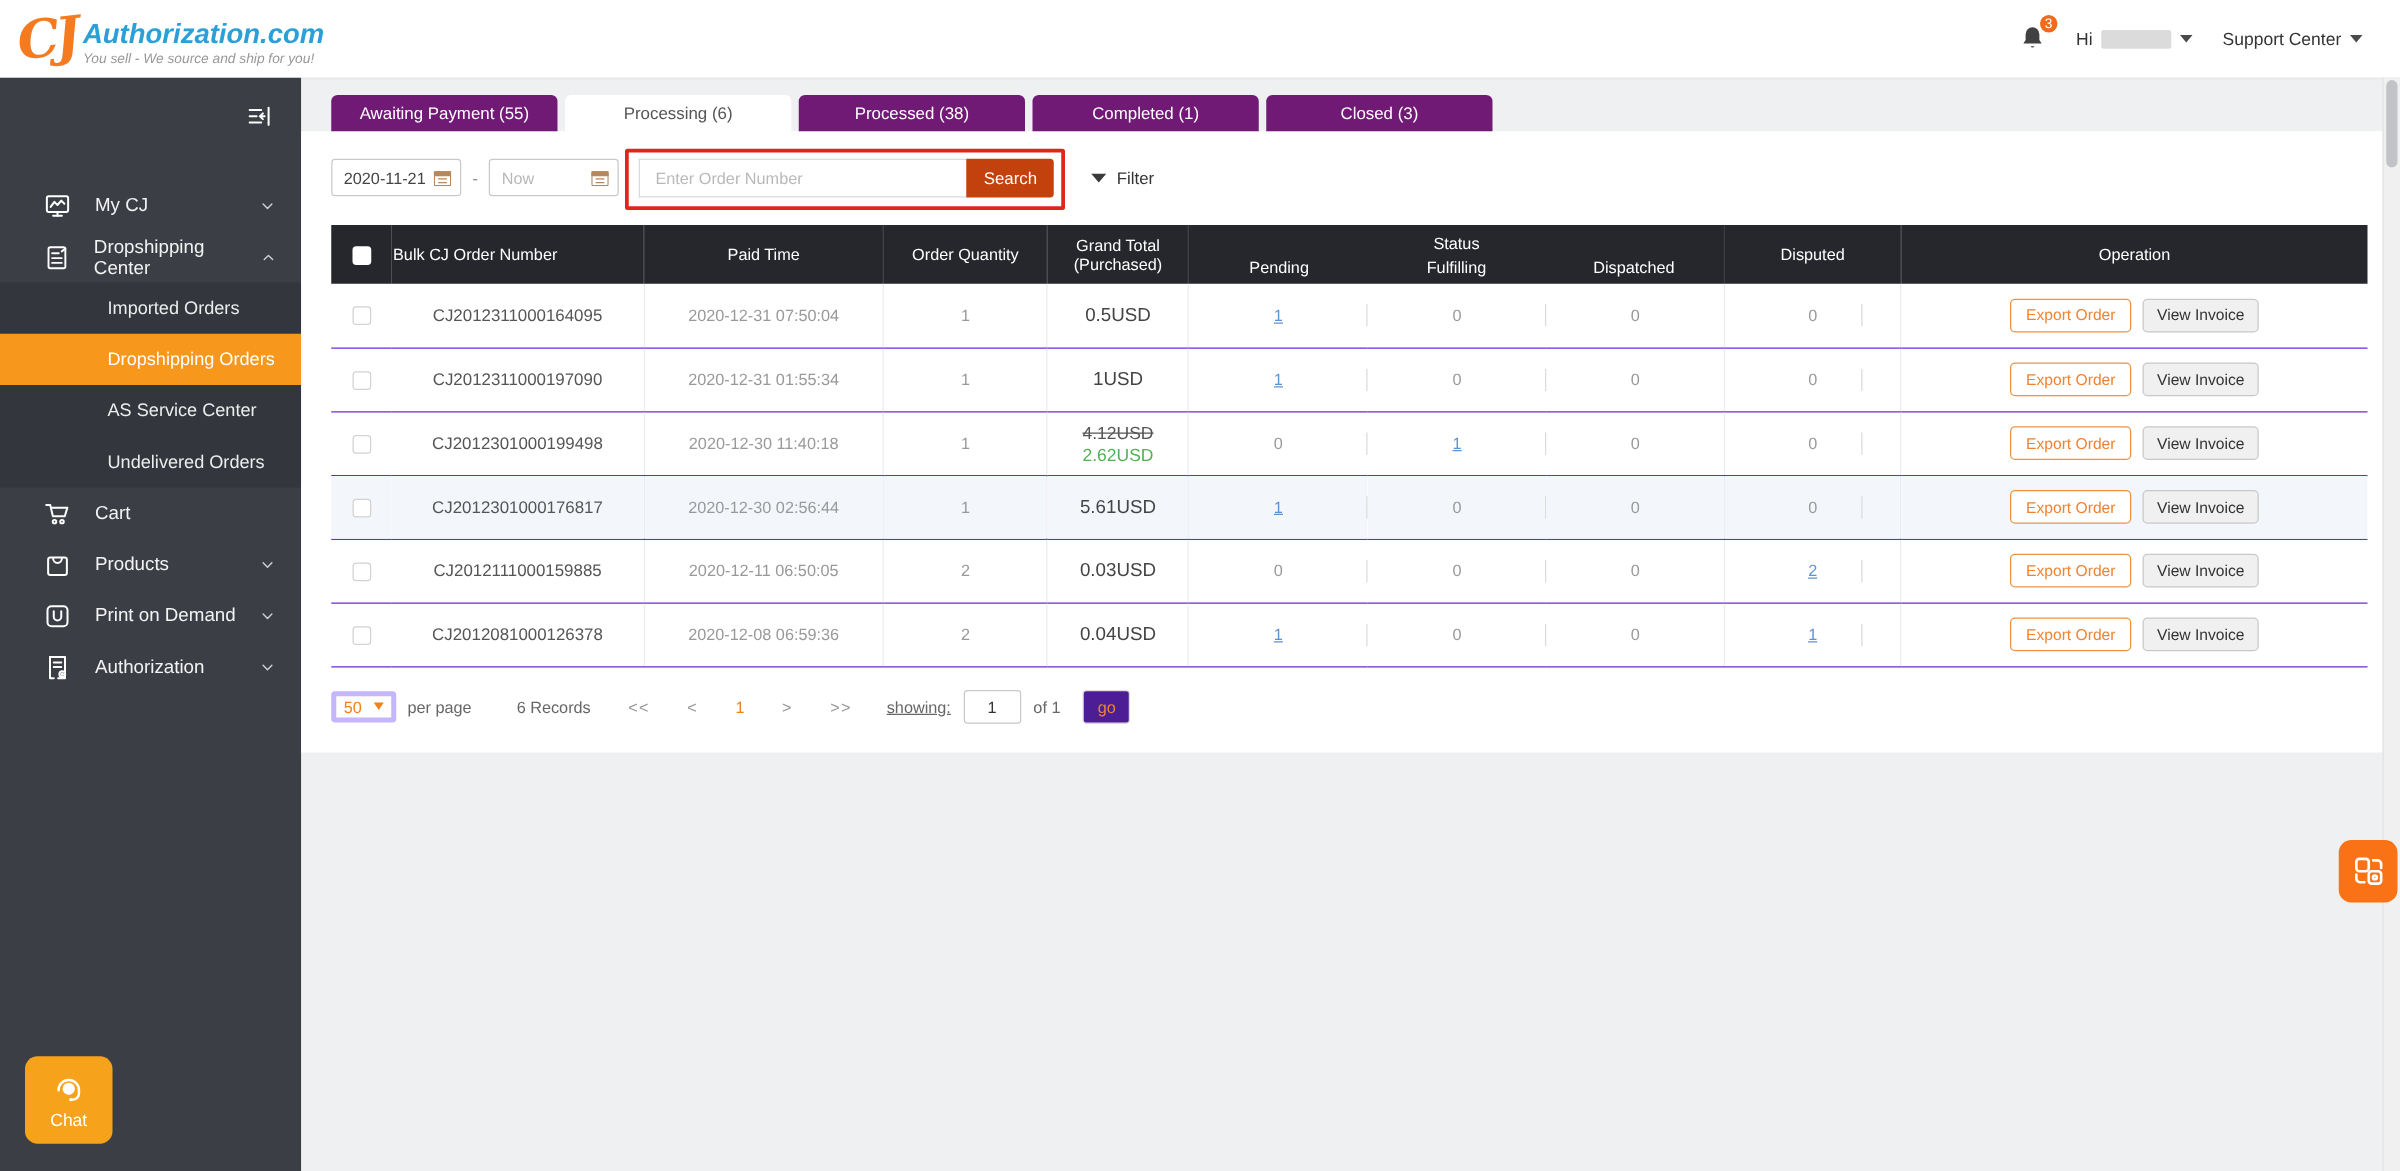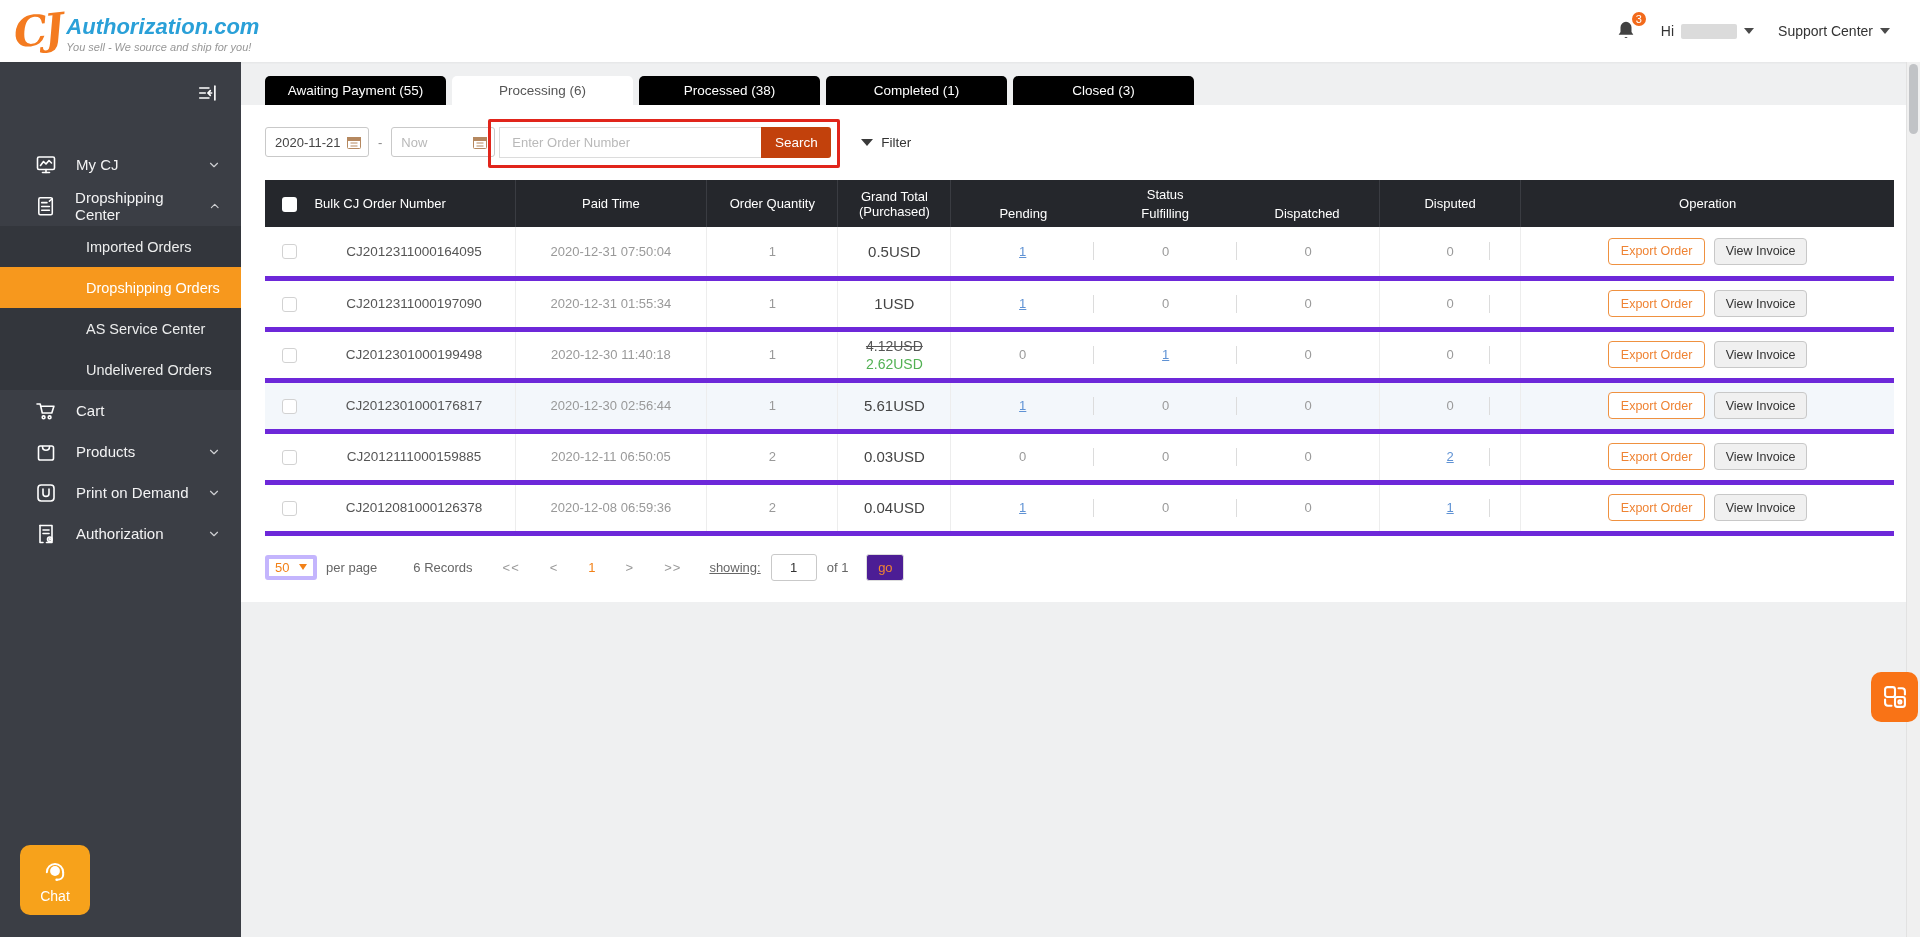--- a/index.html
+++ b/index.html
@@ -49,36 +49,36 @@
   .chat-btn {
     position:absolute; left:20px; bottom:22px; width:70px; height:70px;
     background:#f7a21b; border-radius:10px; display:flex; flex-direction:column;
     align-items:center; justify-content:center; color:#fff; font-size:14px; gap:3px; cursor:pointer;
   }
   .main { flex:1; background:#eff0f1; position:relative; }
   
   .tabs-strip { padding:14px 0 0 24px; }
   .tabs { display:flex; gap:6px; height:29px; }
   .tab {
-    width:181px; background:#000000; color:#fff; font-size:13.5px;
+    width:181px; background:#701a75; color:#fff; font-size:13.5px;
     display:flex; align-items:center; justify-content:center;
     border-radius:5px 5px 0 0; cursor:pointer;
   }
   .tab.active { background:#fff; color:#555; }
   
   .card { background:#fff; padding:21px 26px 20px 24px; min-height:497px; }
   .filter-row { display:flex; align-items:center; height:32px; margin-bottom:22px; }
   .date-input {
     width:104px; height:30px; border:1px solid #c9c9c9; border-radius:3px;
     display:flex; align-items:center; justify-content:space-between;
     padding:0 7px 0 9px; font-size:13px; color:#444; background:#fff; cursor:pointer;
   }
   .date-input .ph { color:#b8b8b8; }
   .dash { margin:0 9px; color:#888; font-size:13px; }
-  .search-wrap { position:relative; margin-left:4px; display:flex; }
+  .search-wrap { position:relative; margin-left:16px; display:flex; }
   .red-frame {
     position:absolute; top:-8px; left:-11px; right:-9px; bottom:-10px;
     border:3px solid #e1251b; border-radius:2px; pointer-events:none;
   }
   .order-input {
     width:262px; height:31px; border:1px solid #dcdcdc; border-right:none;
     padding:0 12px; font-size:13px; color:#333; outline:none; font-family:"Liberation Sans",sans-serif;
   }
   .order-input::placeholder { color:#b9b9b9; }
   .search-btn {
@@ -94,21 +94,21 @@
     height:47px; border-right:1px solid #3a3c42; vertical-align:middle;
   }
   thead th:last-child { border-right:none; }
   th.th-check { border-right:none; }
   th.th-order { text-align:left; }
   .status-title { text-align:center; margin-bottom:4px; }
   .status-subs { display:flex; }
   .status-subs span { flex:1; text-align:center; }
   .cb { width:15px; height:15px; border:1px solid #d2d2d2; border-radius:3px; background:#fff; display:inline-block; vertical-align:middle; cursor:pointer; }
   .cb-head { border:none; }
-  tbody td { height:51px; text-align:center; font-size:13px; color:#666; border-bottom:5px solid #6d28d9; position:relative; }
+  tbody td { height:51px; text-align:center; font-size:13px; color:#666; border-bottom:1px solid #6d28d9; position:relative; }
   tbody tr.hl td { background:#f3f7fb; }
   td.bR { border-right:1px solid #ededed; }
   td.vshort::after, td.vshort-inner::after {
     content:''; position:absolute; right:0; top:50%; transform:translateY(-50%);
     width:1px; height:18px; background:#dcdcdc;
   }
   td.vshort-inner::after { right:30px; }
   .cell-order { color:#555; font-size:13.5px; }
   .cell-paid, .cell-qty { color:#999; }
   .cell-total { color:#444; font-size:15px; }

